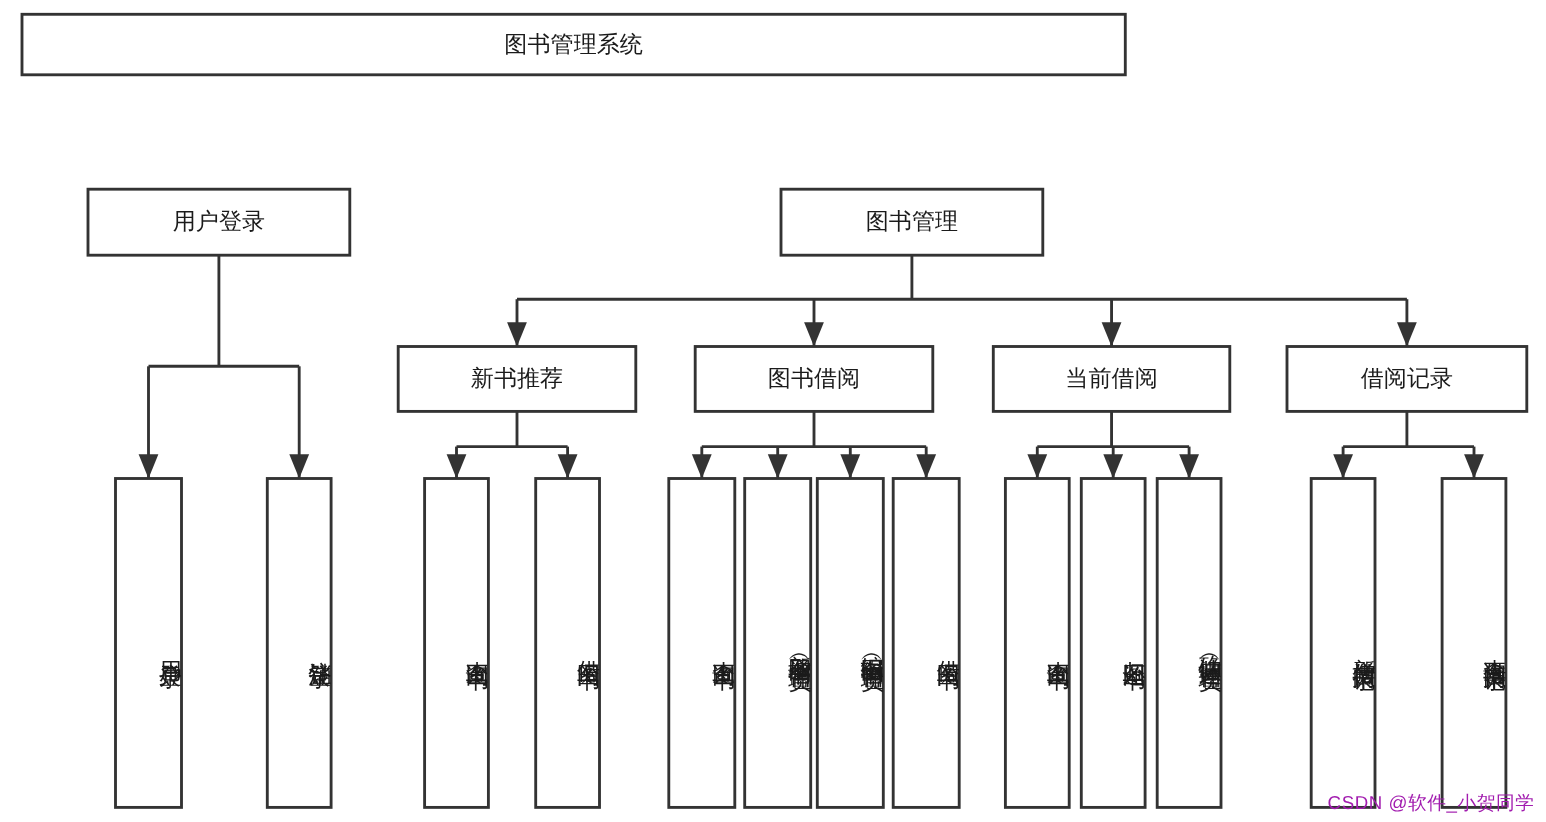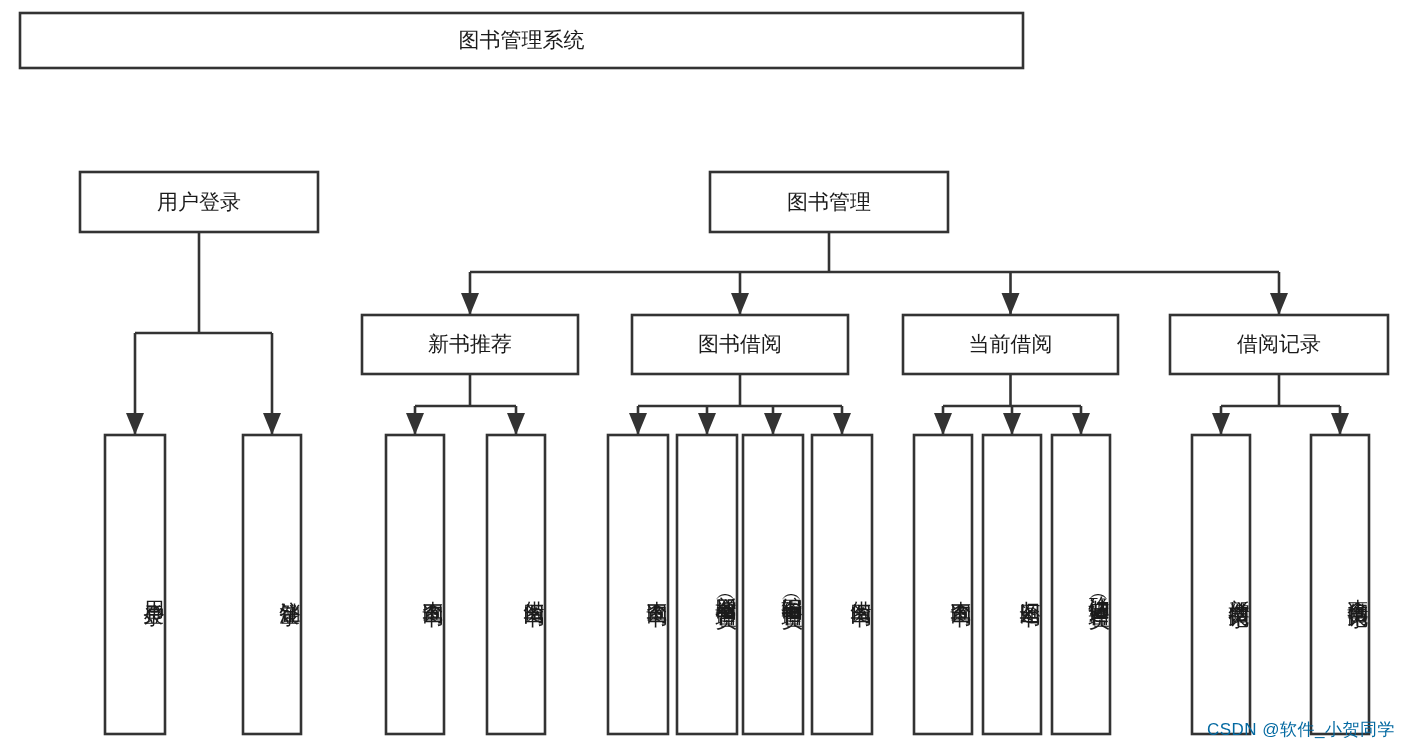--- a/index.html
+++ b/index.html
@@ -63,21 +63,21 @@
     justify-content: center;
     white-space: nowrap;
     pointer-events: none;
   }
   .watermark {
     position: absolute;
     right: 10px;
     bottom: 6px;
     font-family: "Liberation Sans", "DejaVu Sans", sans-serif;
     font-size: 17px;
-    color: #0369a1;
+    color: #a21caf;
     letter-spacing: 0.5px;
     white-space: nowrap;
   }
 </style>
 </head>
 <body>
 
 <div id="chart-root">
 
   <svg class="diagram" viewBox="0 0 1405 747">

